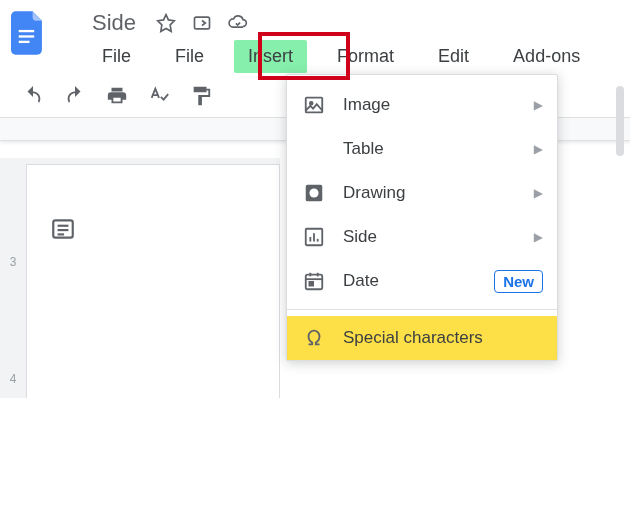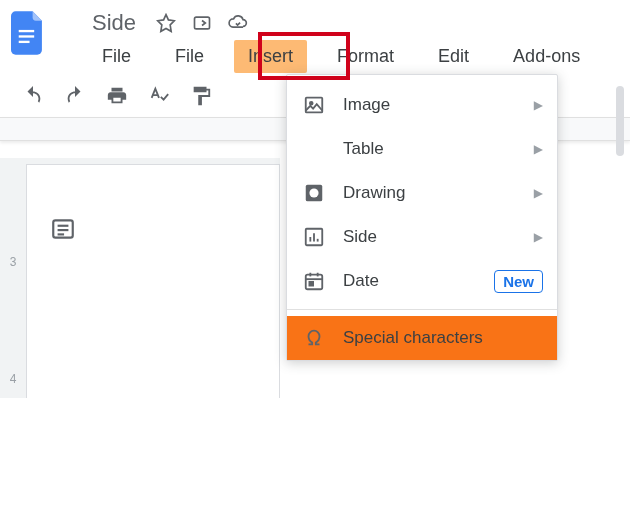--- a/index.html
+++ b/index.html
@@ -8,36 +8,36 @@
   .header{display:flex;align-items:flex-start;padding:6px 0 0 8px}
   .logo{width:40px;height:54px;display:flex;align-items:center;justify-content:center;margin-right:16px}
   .logo svg{width:34px;height:44px}
   .title-area{flex:0 0 auto}
   .title-row{display:flex;align-items:center;gap:16px;padding:4px 0 0 28px}
   .doc-title{font-size:22px;color:#5f6368;font-weight:400}
   .title-icons{display:flex;gap:16px;align-items:center;margin-left:4px}
   .title-icons .ic{width:20px;height:20px;display:inline-flex;align-items:center;justify-content:center;color:#5f6368}
   .menubar{display:flex;gap:16px;padding:4px 0 0 24px}
   .menu-item{padding:6px 14px;font-size:18px;color:#3c4043;cursor:pointer;border-radius:2px}
-  .menu-item.active{background:#fdba74}
+  .menu-item.active{background:#86efac}
   
   .toolbar{display:flex;align-items:center;gap:20px;padding:12px 0 10px 22px}
   .tool{width:22px;height:22px;display:inline-flex;align-items:center;justify-content:center;color:#5f6368}
   
   .ruler-strip{height:22px;background:#f8f9fa;border-top:1px solid #e0e0e0;border-bottom:1px solid #e0e0e0;box-shadow:0 2px 3px rgba(0,0,0,0.08);position:relative;margin-top:0}
   
   .doc-bg{position:absolute;left:0;top:158px;bottom:0;width:280px;background:#f1f3f4}
   .doc-page{position:absolute;left:26px;top:164px;width:252px;height:400px;background:#fff;border:1px solid #dadce0}
   .ruler-left{position:absolute;left:2px;top:164px;bottom:0;width:22px;color:#9aa0a6;font-size:12px;display:flex;flex-direction:column;align-items:center}
   .ruler-tick{height:40px;display:flex;align-items:center}
   .outline-ic{position:absolute;left:50px;top:216px;color:#5f6368}
   
   .menu{position:absolute;left:286px;top:74px;width:270px;background:#fff;border:1px solid #dadce0;border-radius:2px;box-shadow:0 2px 12px rgba(60,64,67,0.25);padding:8px 0 0 0}
   .menu .row{display:flex;align-items:center;height:44px;padding:0 14px;font-size:17px;color:#3c4043;cursor:pointer;position:relative}
-  .menu .row.hover{background:#f97316}
+  .menu .row.hover{background:#fde047}
   .menu .row .icon-slot{width:26px;height:26px;display:inline-flex;align-items:center;justify-content:center;color:#5f6368;margin-right:16px;flex:0 0 26px}
   .menu .row .label{flex:1}
   .menu .row .arrow{color:#9aa0a6;font-size:12px}
   .menu .row .kbd{color:#5f6368;font-size:15px}
   .menu .sep{height:1px;background:#e0e0e0;margin:6px 0}
   .new-badge{border:1.5px solid #1a73e8;color:#1a73e8;border-radius:4px;padding:2px 8px;font-size:15px;font-weight:700}
   .scrollbar-track{position:absolute;right:4px;top:80px;width:10px;height:300px}
   .scrollbar-thumb{width:8px;height:70px;background:#dadce0;border-radius:4px;margin-top:6px}
   .insert-box{position:absolute;left:258px;top:32px;width:84px;height:40px;border:4px solid #d0021b;pointer-events:none}
   .special-box{position:absolute;left:280px;top:462px;width:264px;height:48px;border:4px solid #d0021b;pointer-events:none}

